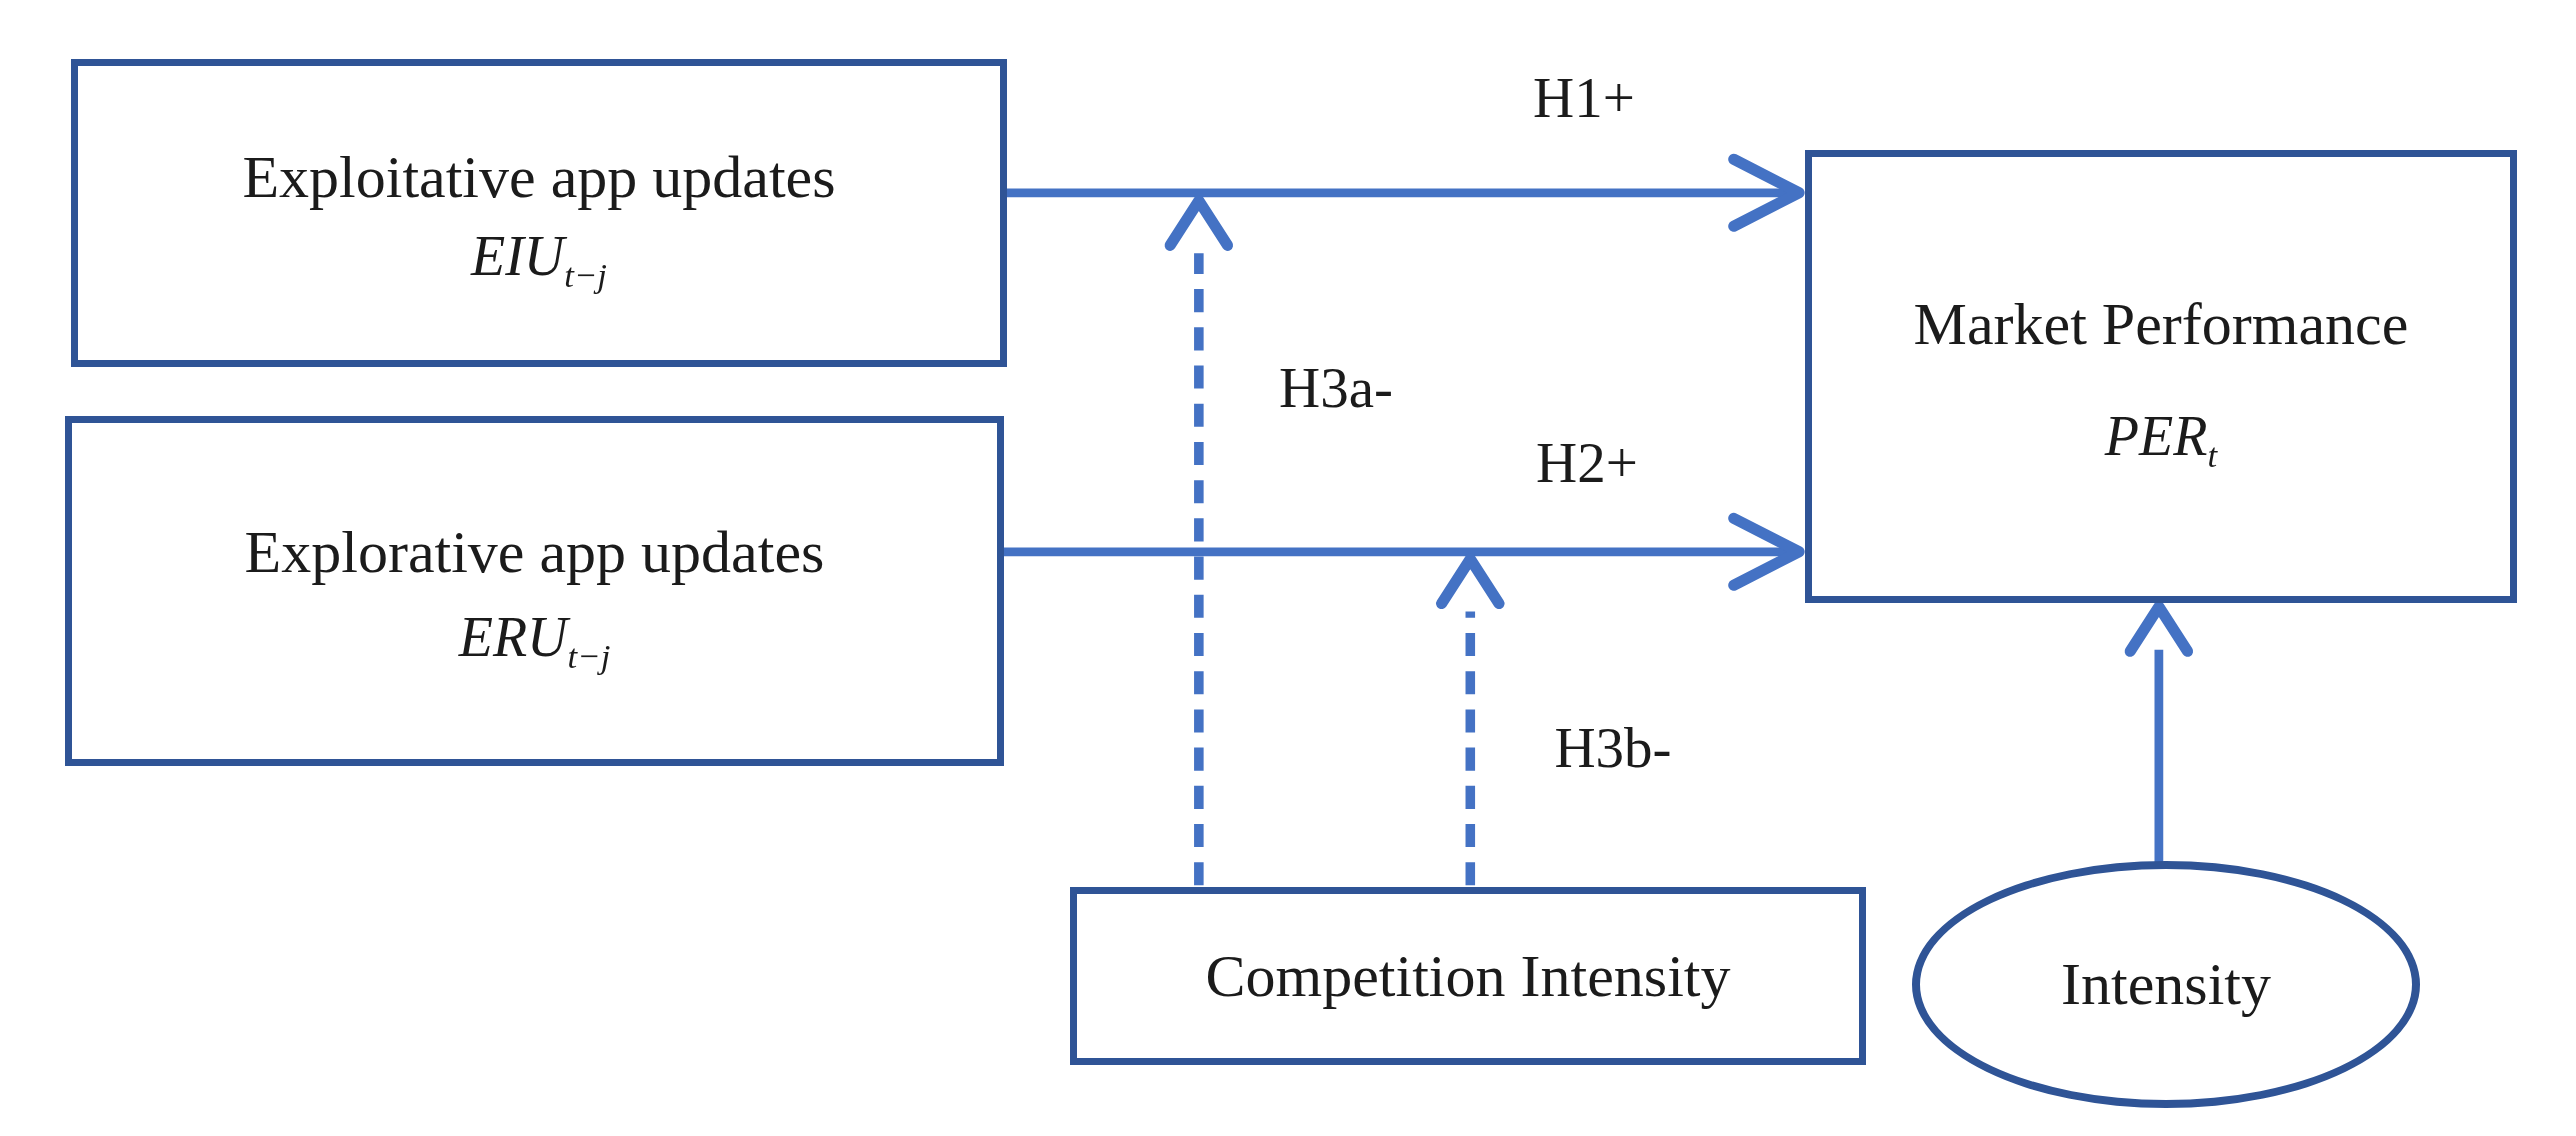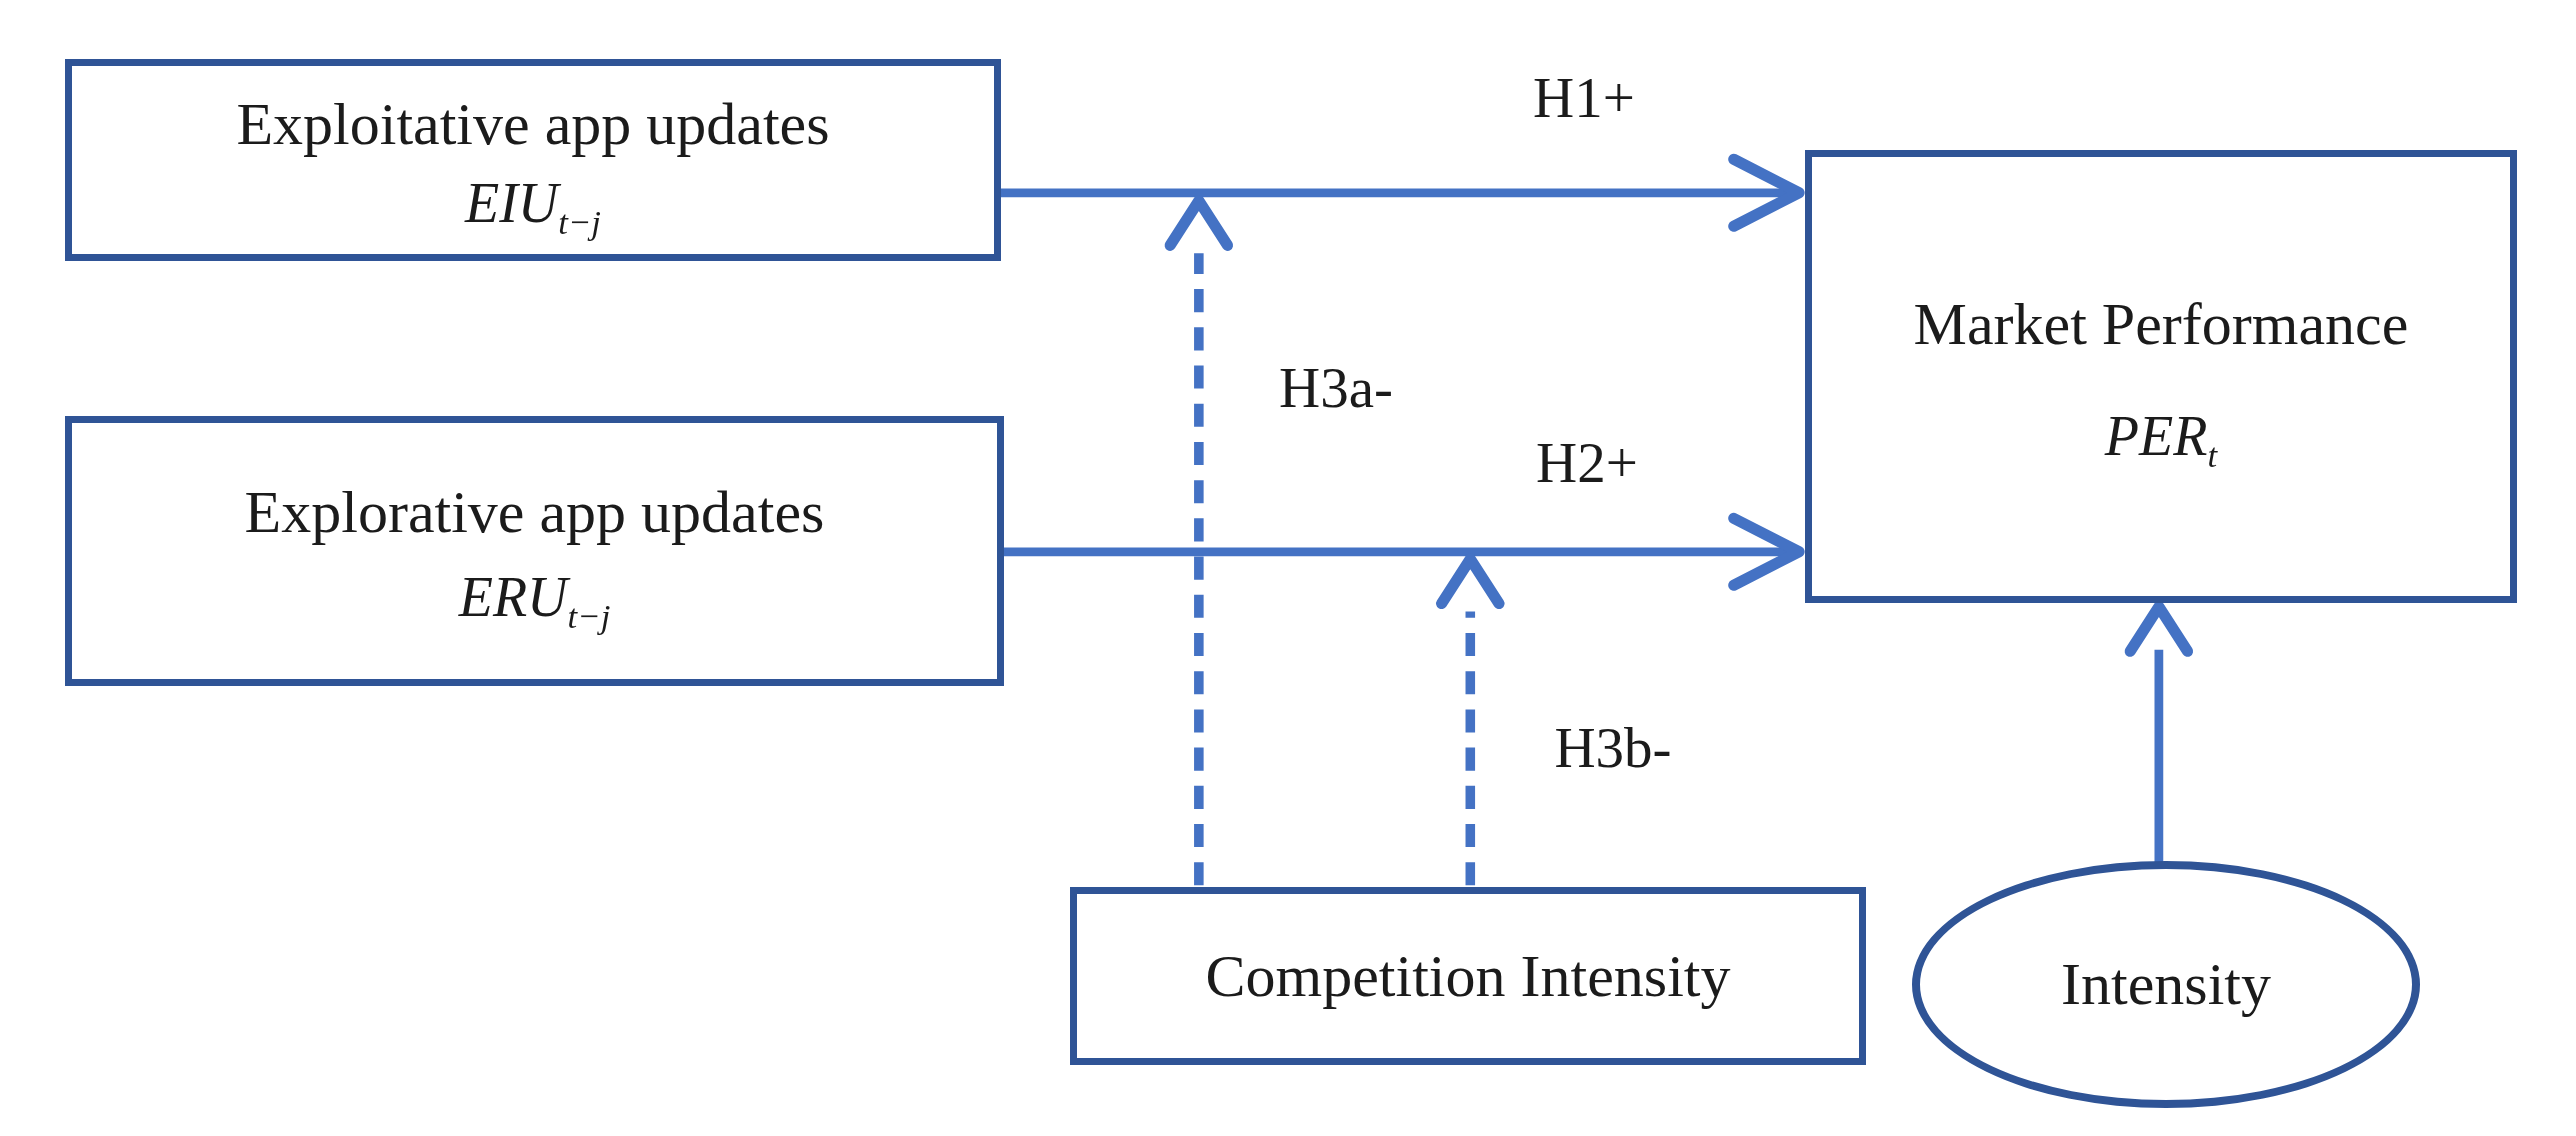--- a/index.html
+++ b/index.html
@@ -73,26 +73,26 @@
       <line class="l-dash" x1="1847" y1="1112" x2="1847" y2="768"></line>
       <polyline class="head" points="1811,758 1847,702 1883,758"></polyline>
     </g>
 
     <g>
       <line class="l-solid" x1="2712" y1="1086" x2="2712" y2="816"></line>
       <polyline class="head" points="2676,818 2712,762 2748,818"></polyline>
     </g>
   </svg>
 
-  <div class="node gap-sm" style="left:65px;top:59px;width:936px;height:202px;gap:16px;">
+  <div class="node gap-sm" style="left:71px;top:59px;width:936px;height:308px;gap:16px;">
     <div class="label">Exploitative app updates</div>
     <div class="formula"><i>EIU</i><sub><i>t−j</i></sub></div>
   </div>
 
-  <div class="node gap-sm" style="left:65px;top:416px;width:939px;height:270px;text-align:center;">
+  <div class="node gap-sm" style="left:65px;top:416px;width:939px;height:350px;text-align:center;">
     <div class="label">Explorative app updates</div>
     <div class="formula"><i>ERU</i><sub><i>t−j</i></sub></div>
   </div>
 
   <div class="node gap-lg" style="left:1805px;top:150px;width:712px;height:453px;">
     <div class="label">Market Performance</div>
     <div class="formula"><i>PER</i><sub><i>t</i></sub></div>
   </div>
 
   <div class="node" style="left:1070px;top:887px;width:796px;height:178px;text-align:center;">

